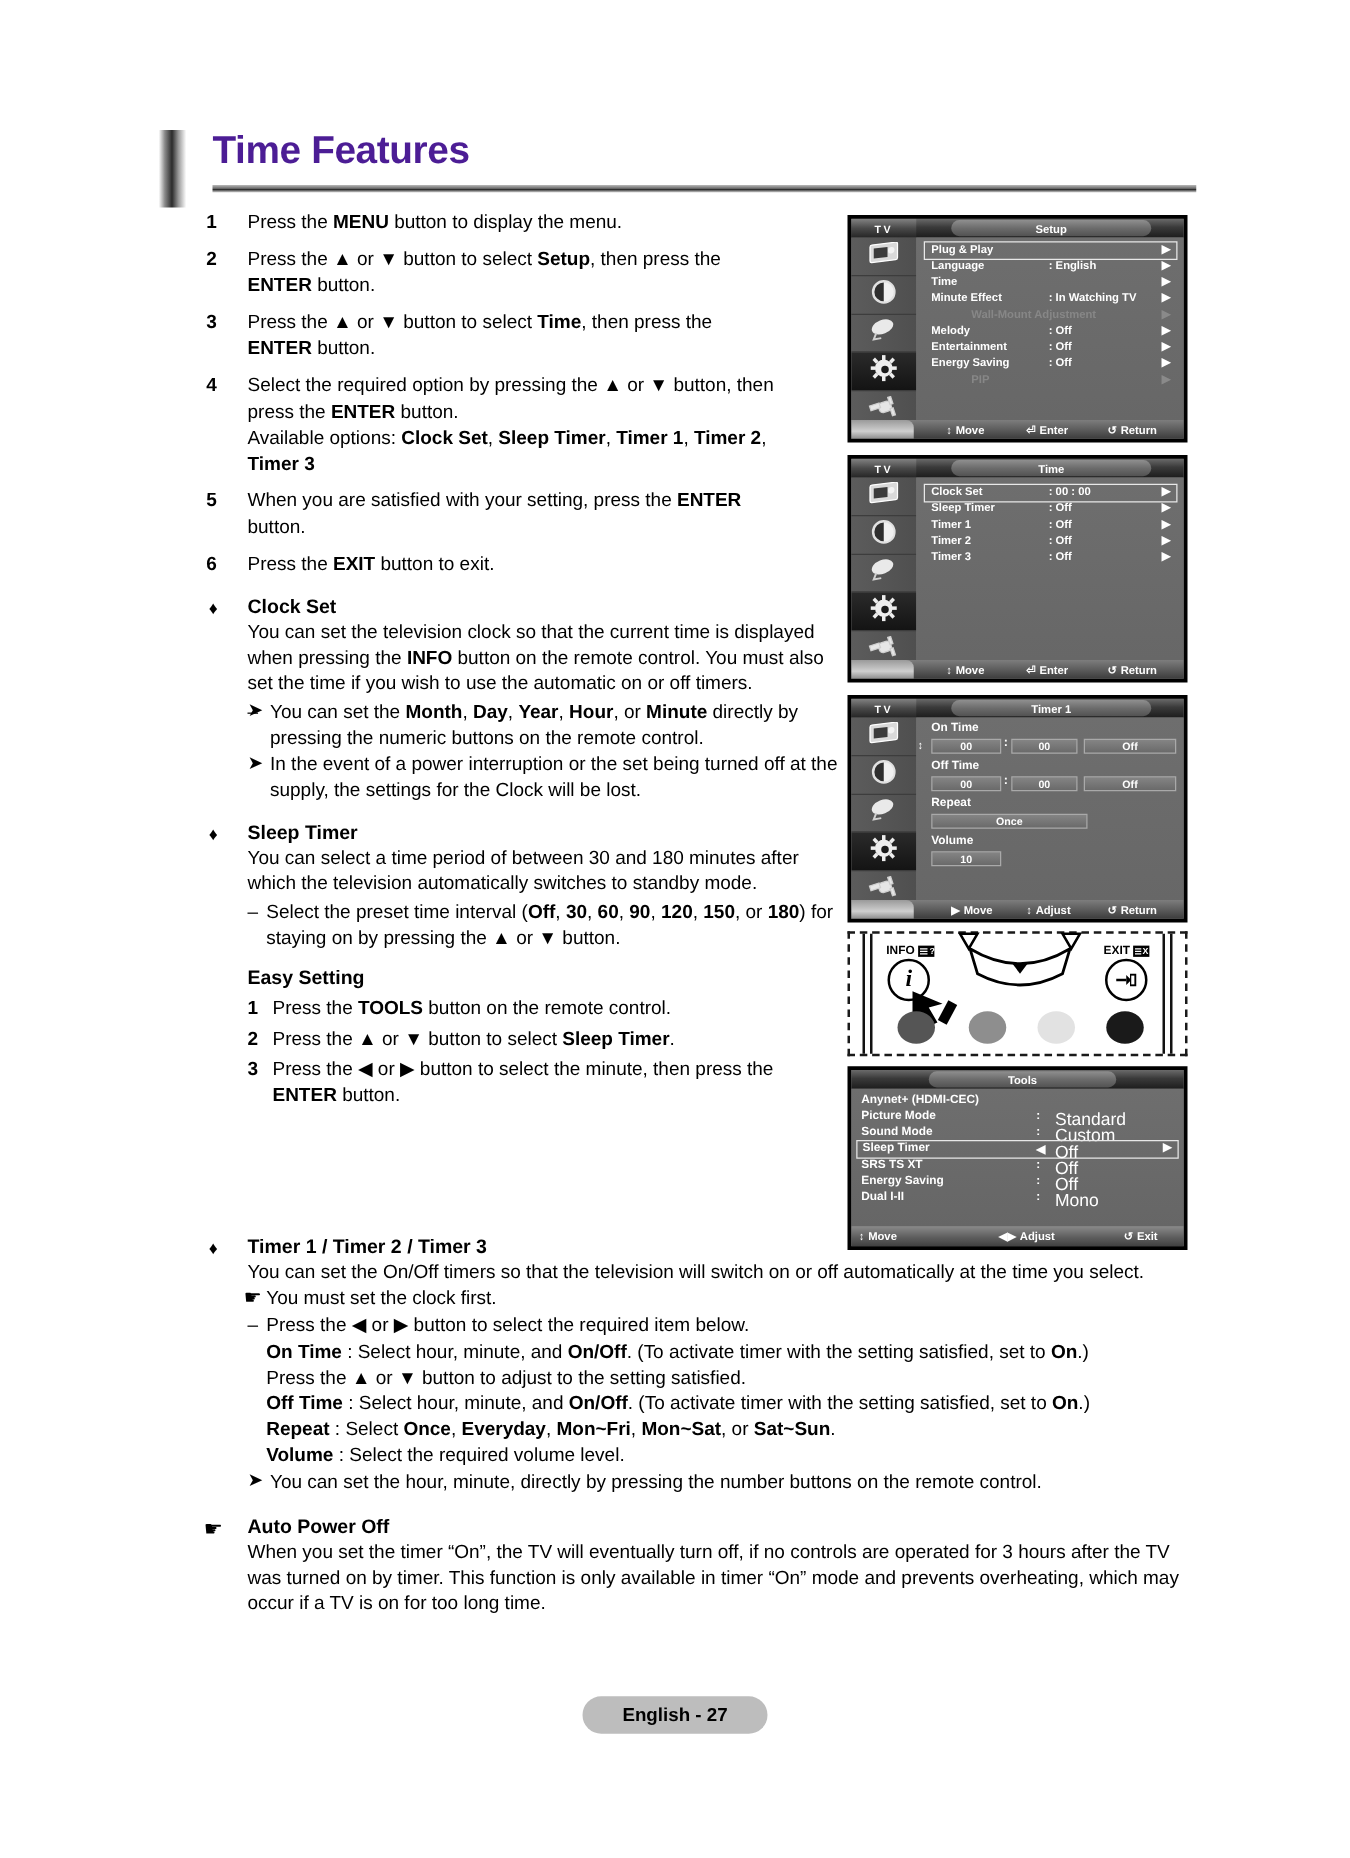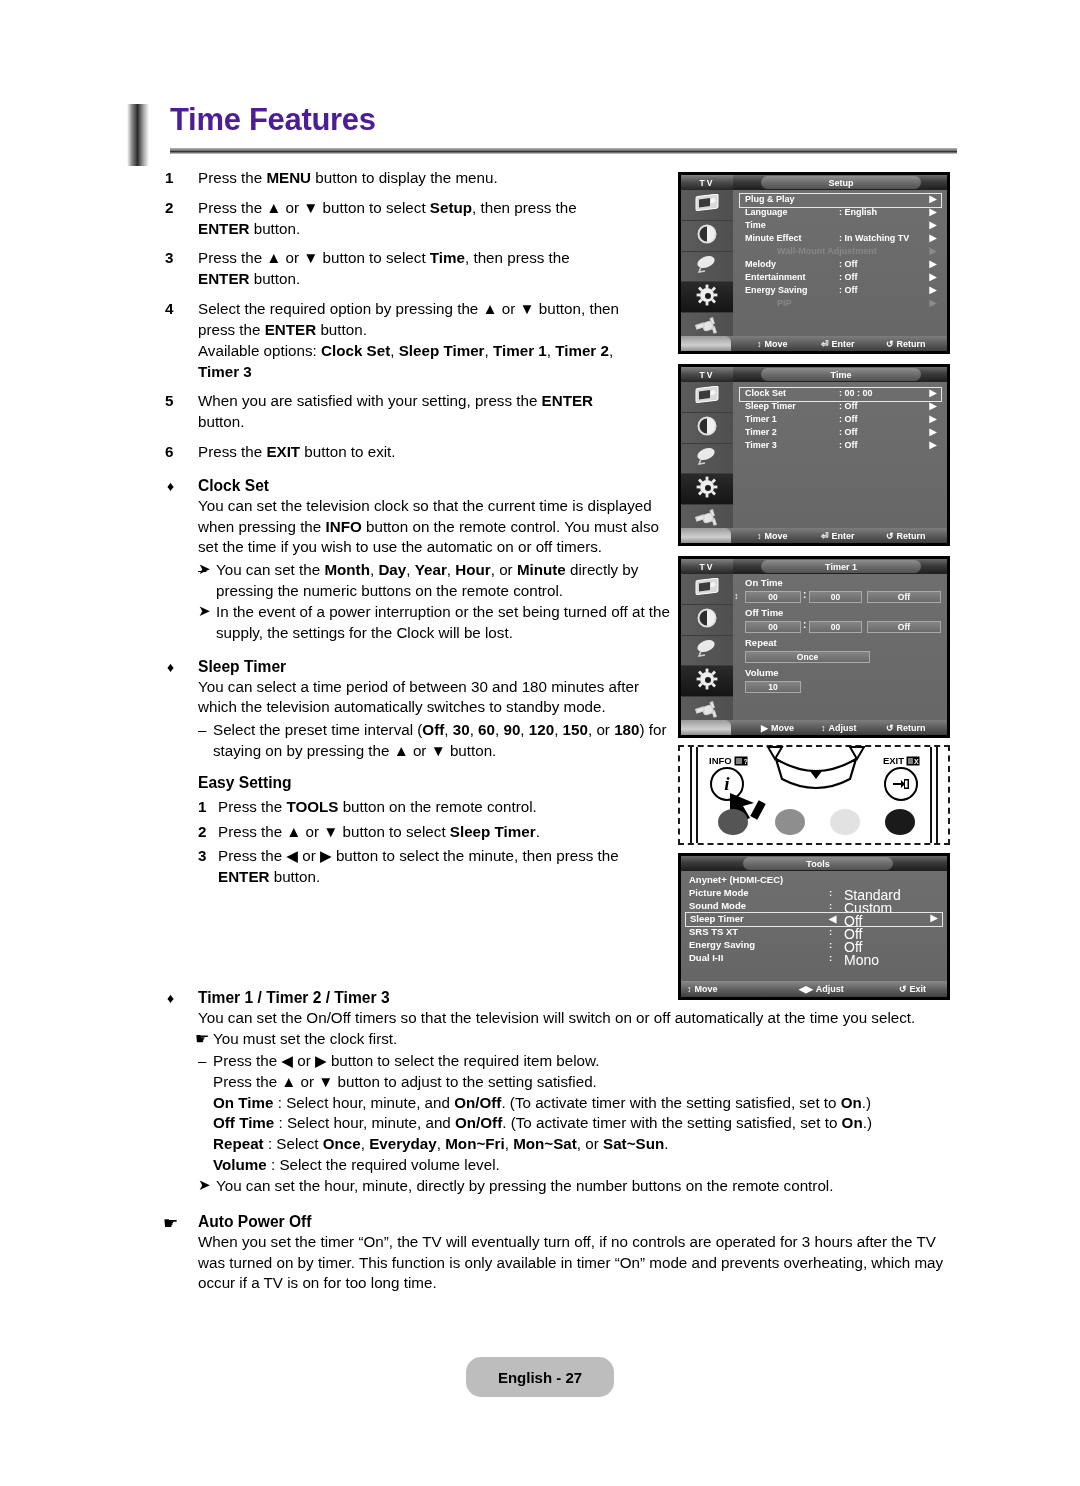--- a/index.html
+++ b/index.html
@@ -48,21 +48,21 @@
   .handline{position:relative;padding-left:48px;font-size:15.2px;line-height:1.36;}
   .handline .mk{position:absolute;left:30px;top:-1px;font-size:16px;}
 
   .easy{padding-left:33px;margin-top:13px;}
   .easy .eh{font-weight:bold;font-size:15.6px;margin-bottom:4px;}
   .easy .estep{position:relative;padding-left:20px;font-size:15.2px;line-height:1.4;margin-bottom:3px;}
   .easy .estep .n{position:absolute;left:0;top:0;font-weight:bold;}
 
   
   .footer{
-    position:absolute;left:466px;top:1357px;width:148px;height:40px;
+    position:absolute;left:466px;top:1357px;width:148px;height:30px;
     background:#bdbdbd;border-radius:15px;
     display:flex;align-items:center;justify-content:center;
     font-size:15px;font-weight:bold;color:#000;
   }
 
   
   .osd{position:absolute;background:#000;padding:3px;box-sizing:border-box;}
   .osd-in{position:relative;width:100%;height:100%;background:#6f6f6f;overflow:hidden;}
   .osd-title{
     position:relative;height:15px;width:100%;
@@ -183,22 +183,22 @@
   </div>
 
   <div class="wide-col">
     <div class="bullet-h">
       <span class="dia">♦</span>
       <span class="htxt">Timer 1 / Timer 2 / Timer 3</span>
     </div>
     <div class="para">You can set the On/Off timers so that the television will switch on or off automatically at the time you select.</div>
     <div class="handline"><span class="mk">☛</span><span>You must set the clock first.</span></div>
     <div class="dash"><span class="mk">–</span><span>Press the ◀ or ▶ button to select the required item below.</span></div>
+    <div class="sub"><b>On Time</b> : Select hour, minute, and <b>On/Off</b>. (To activate timer with the setting satisfied, set to <b>On</b>.)</div>
     <div class="sub">Press the ▲ or ▼ button to adjust to the setting satisfied.</div>
-    <div class="sub"><b>On Time</b> : Select hour, minute, and <b>On/Off</b>. (To activate timer with the setting satisfied, set to <b>On</b>.)</div>
     <div class="sub"><b>Off Time</b> : Select hour, minute, and <b>On/Off</b>. (To activate timer with the setting satisfied, set to <b>On</b>.)</div>
     <div class="sub"><b>Repeat</b> : Select <b>Once</b>, <b>Everyday</b>, <b>Mon~Fri</b>, <b>Mon~Sat</b>, or <b>Sat~Sun</b>.</div>
     <div class="sub"><b>Volume</b> : Select the required volume level.</div>
     <div class="arw"><span class="mk">➤</span><span>You can set the hour, minute, directly by pressing the number buttons on the remote control.</span></div>
 
     <div class="bullet-h" style="margin-top:16px">
       <span class="hand">☛</span>
       <span class="htxt">Auto Power Off</span>
     </div>
     <div class="para">When you set the timer “On”, the TV will eventually turn off, if no controls are operated for 3 hours after the TV was turned on by timer. This function is only available in timer “On” mode and prevents overheating, which may occur if a TV is on for too long time.</div>

